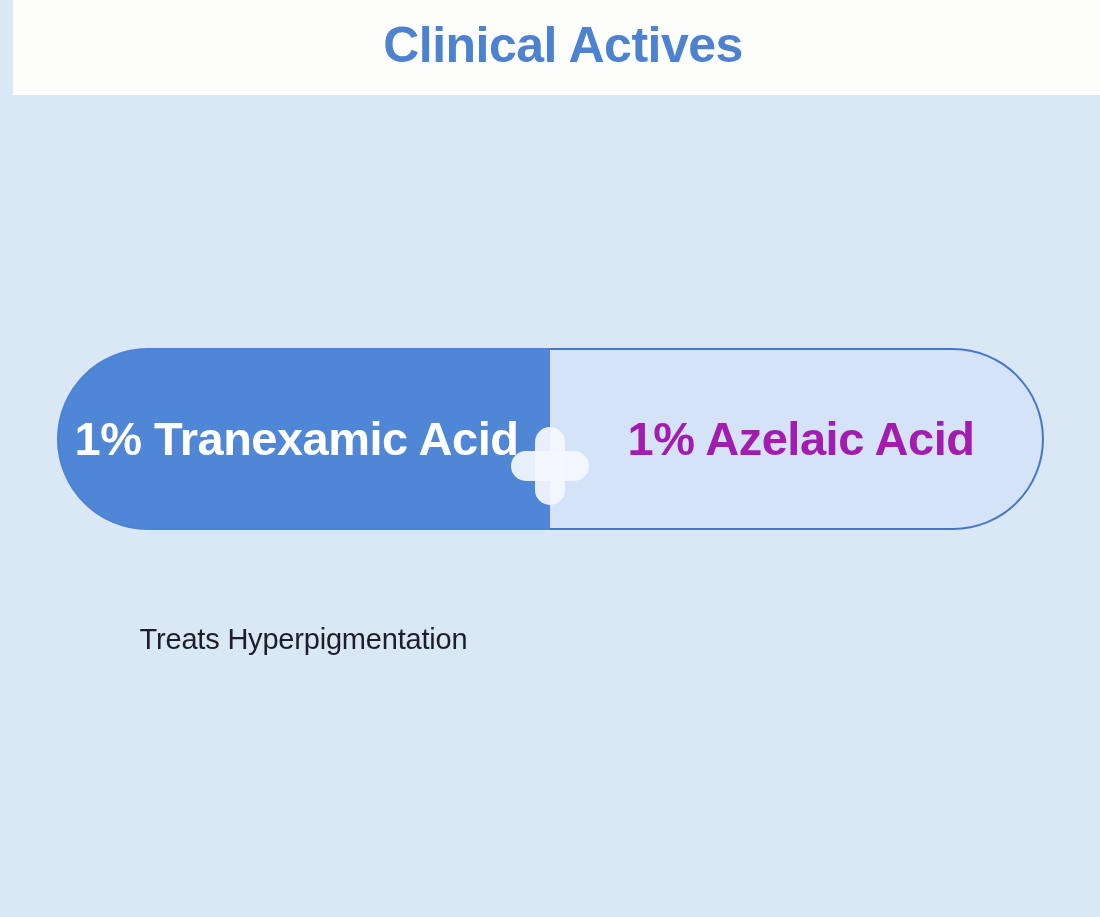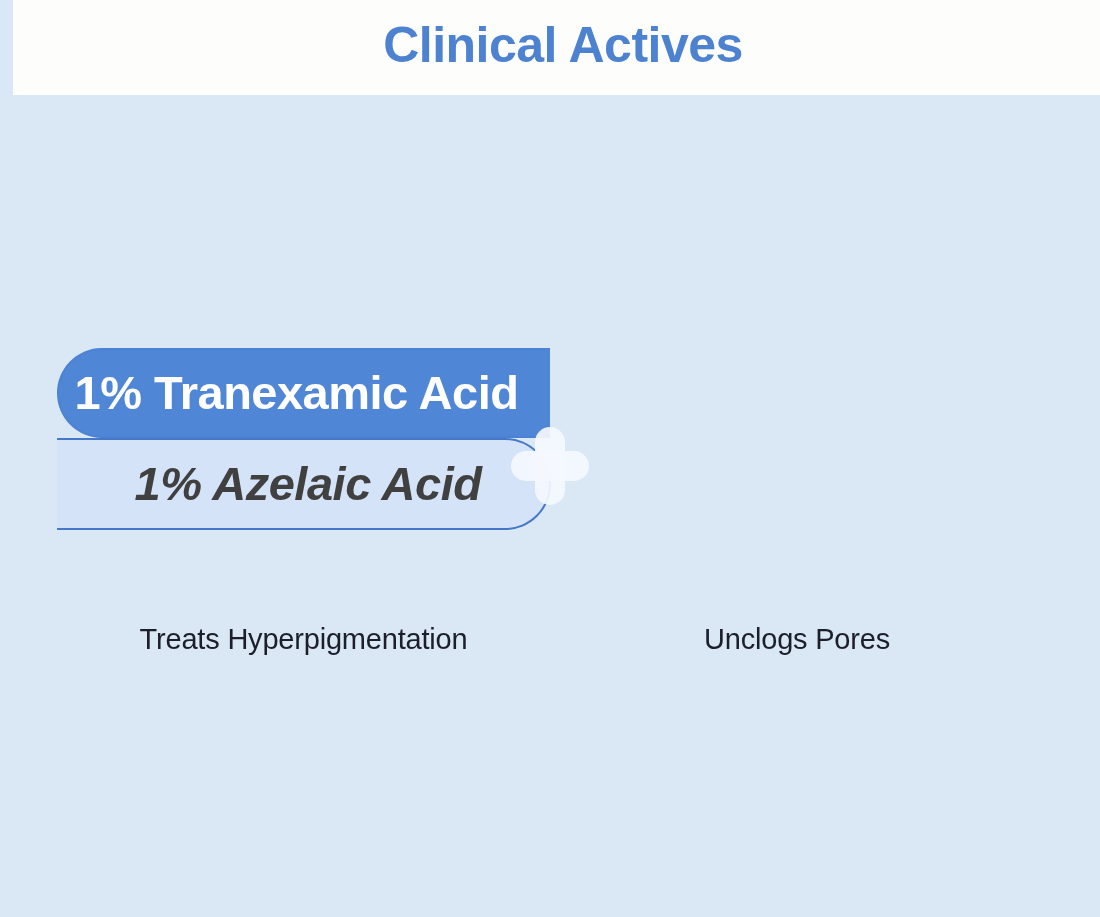--- a/index.html
+++ b/index.html
@@ -51,21 +51,20 @@
   
   #capsule {
     position:absolute;
     left:57px;
     top:253px;          
     width:987px;
     height:182px;
     border-radius:118px;
     overflow:visible;
     display:flex;
-    flex-direction:column;
   }
 
   .capsule-half {
     position:relative;
     display:flex;
     align-items:center;
     justify-content:center;
     height:100%;
   }
 
@@ -106,23 +105,22 @@
     position:relative;
     z-index:2;
   }
 
   #label-left {
     color:#ffffff;
     margin-right:14px;
   }
 
   #label-right {
-    color:#404040;
+    color:#a21caf;
     margin-left:10px;
-    font-style:italic;
   }
 
   
   #plus-icon {
     position:absolute;
     left:550px;               
     top:253px;
     width:0; height:235px;
     display:flex;
     align-items:center;
@@ -176,16 +174,15 @@
     <svg width="86" height="86" viewBox="0 0 86 86">
       <g fill="#f4f8fe" fill-opacity="0.93">
         <rect x="28" y="4" width="30" height="78" rx="15" ry="15"></rect>
         <rect x="4" y="28" width="78" height="30" rx="15" ry="15"></rect>
       </g>
     </svg>
   </div>
 
   <div id="caption-row">
     <div id="caption-left" class="caption">Treats Hyperpigmentation</div>
-    <div id="caption-right" class="caption">Unclogs Pores</div>
   </div>
 
 </div>
 
 </body></html>

